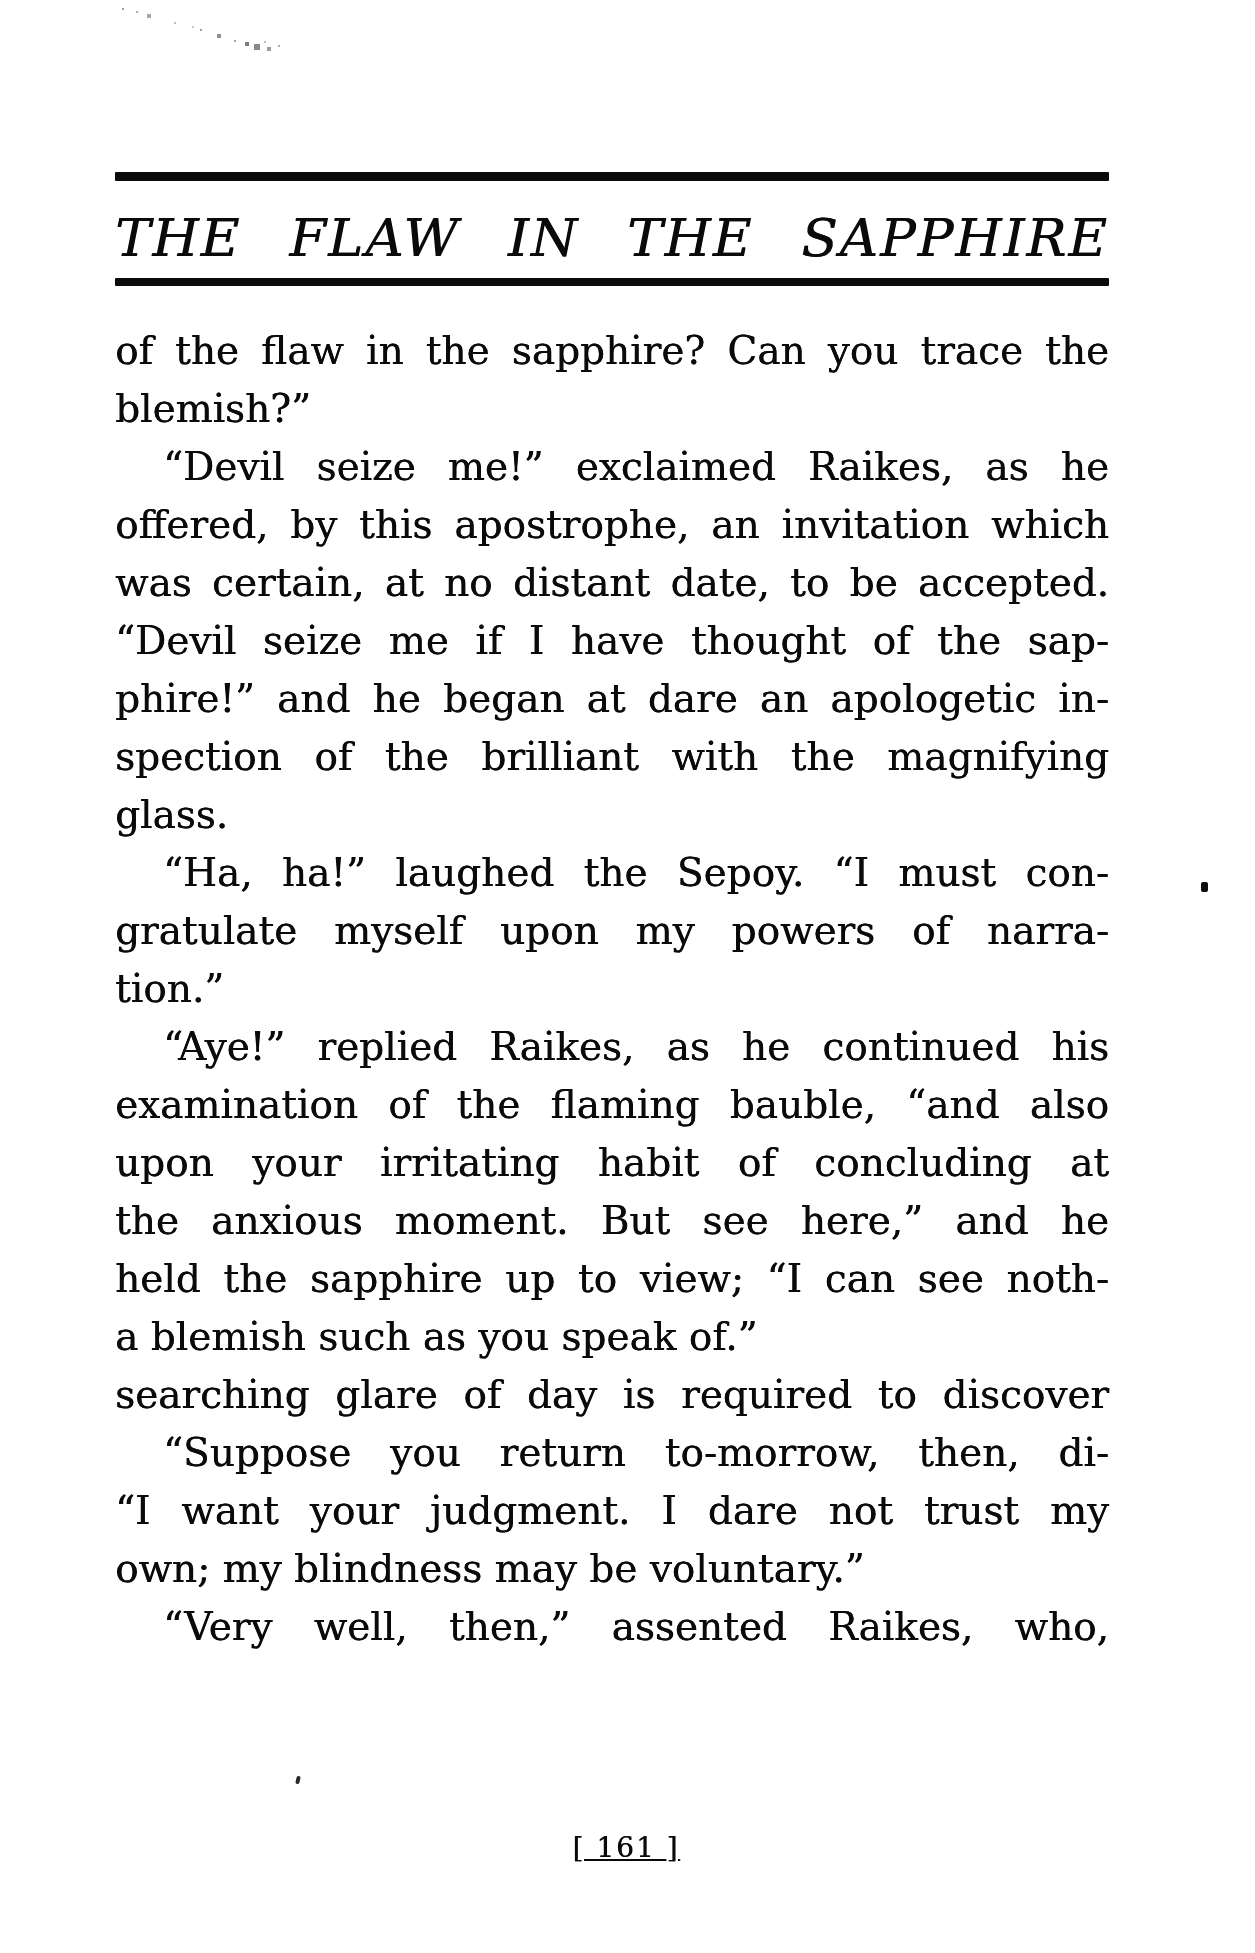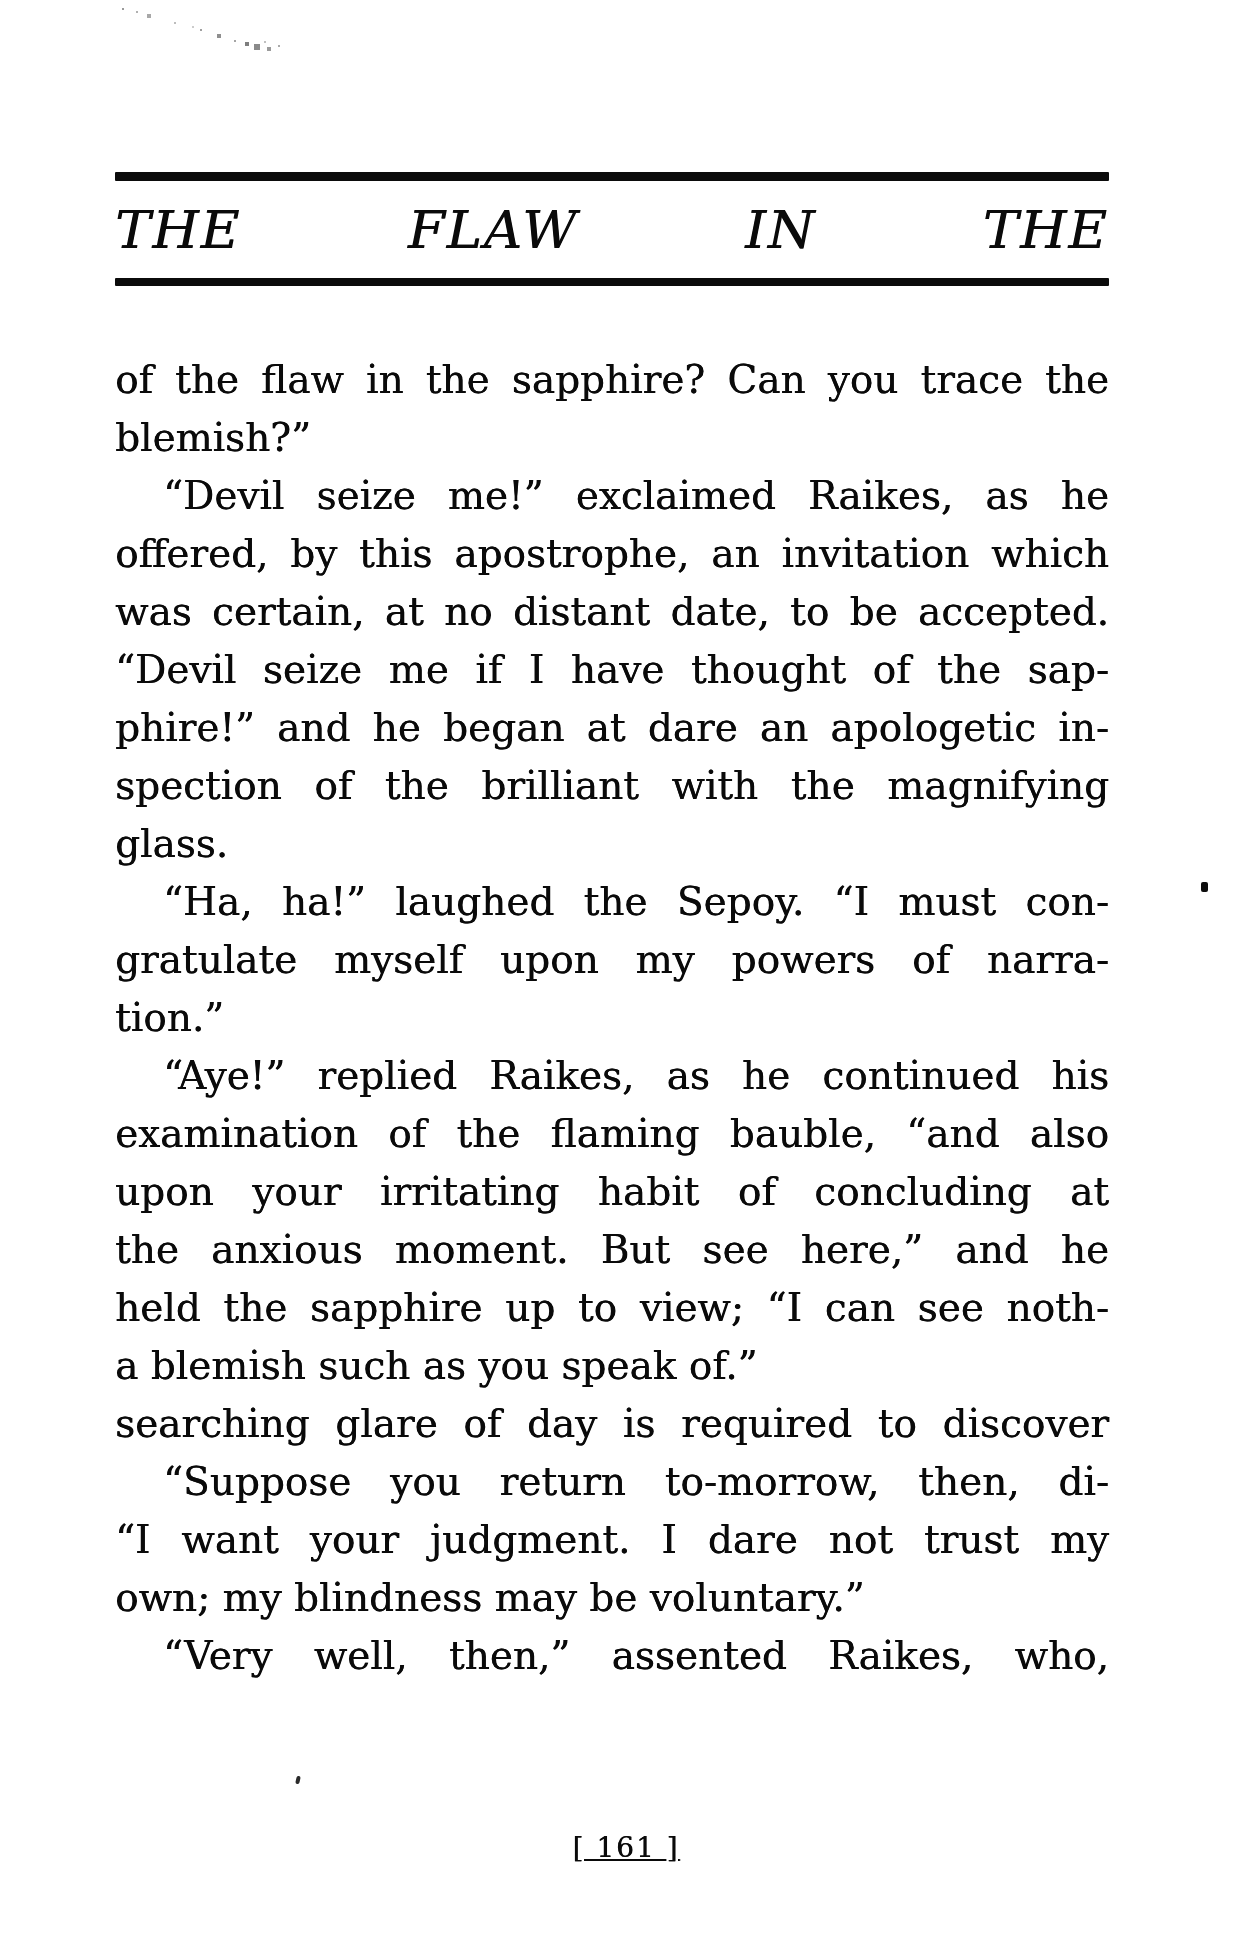--- a/index.html
+++ b/index.html
@@ -8,31 +8,30 @@
     font-family:"DejaVu Serif","Liberation Serif",serif;color:#0a0a0a;
     overflow:hidden;
   }
   .page{position:absolute;inset:0;}
   
   .rule{position:absolute;left:115px;width:994px;background:#0b0b0b;border-radius:1px;}
   .rule-top{top:172px;height:9px;}
   .rule-bottom{top:278px;height:8px;}
   
   .title{
-    position:absolute;left:115px;top:202px;width:994px;margin:0;
+    position:absolute;left:115px;top:210px;width:994px;margin:0;
     display:flex;justify-content:space-between;align-items:baseline;
     font-size:53px;font-style:italic;font-weight:normal;line-height:56px;
     letter-spacing:2px;white-space:nowrap;
     text-shadow:0.6px 0 0 currentColor;
   }
   
   .body-text{
     position:absolute;left:115px;top:322px;width:994px;
     font-size:39px;
-    margin-top:29px;
   }
   .line{
     height:58px;line-height:58px;
     text-align:justify;text-align-last:justify;
     text-shadow:0.4px 0 0 currentColor;
     overflow:visible;white-space:normal;
   }
   .line.indent{padding-left:48px;}
   .line.endline{text-align-last:left;}
   
@@ -67,20 +66,21 @@
 
   <div class="noise-topleft"></div>
 
   <div class="rule rule-top"></div>
 
   <h1 class="title">
       <span>THE</span>
       <span>FLAW</span>
       <span>IN</span>
       <span>THE</span>
+      <span>SAPPHIRE</span>
     </h1>
 
   <div class="rule rule-bottom"></div>
 
   <div class="body-text" id="body-text">
       <div class="line">of the flaw in the sapphire?  Can you trace the</div>
       <div class="line endline">blemish?”</div>
       <div class="line indent">“Devil seize me!” exclaimed Raikes, as he</div>
       <div class="line">offered, by this apostrophe, an invitation which</div>
       <div class="line">was certain, at no distant date, to be accepted.</div>

